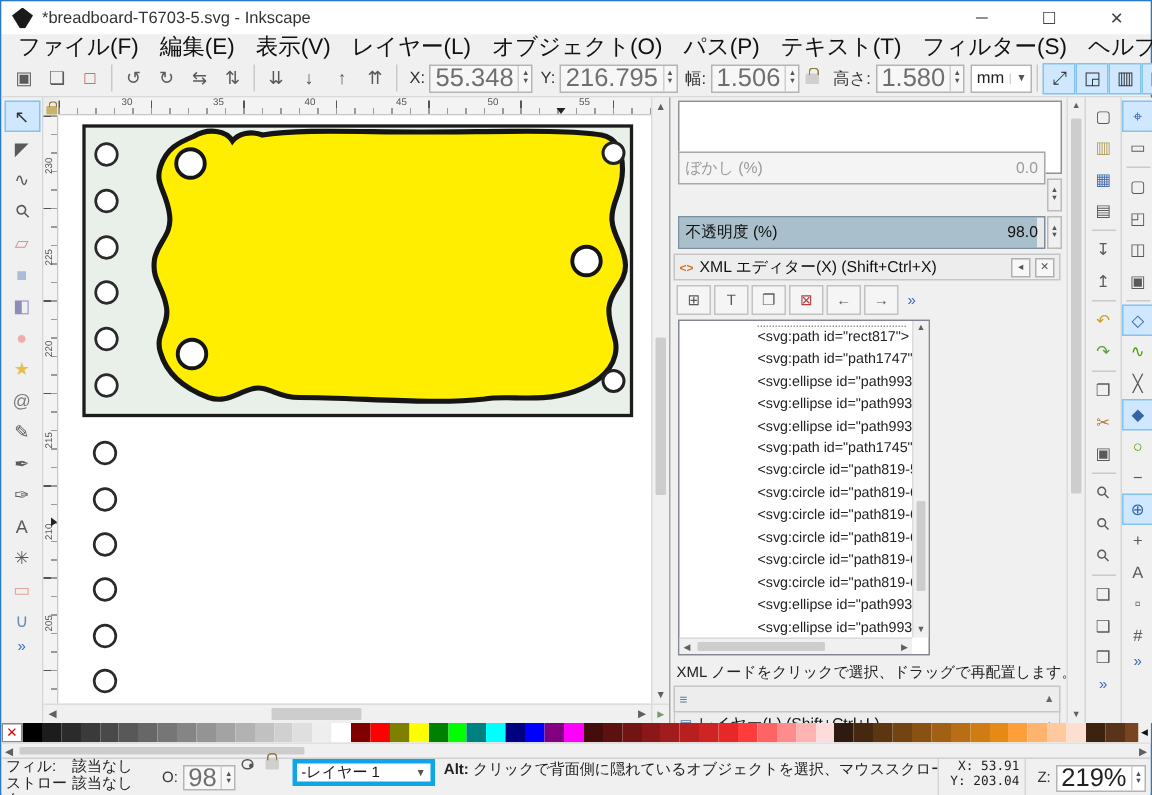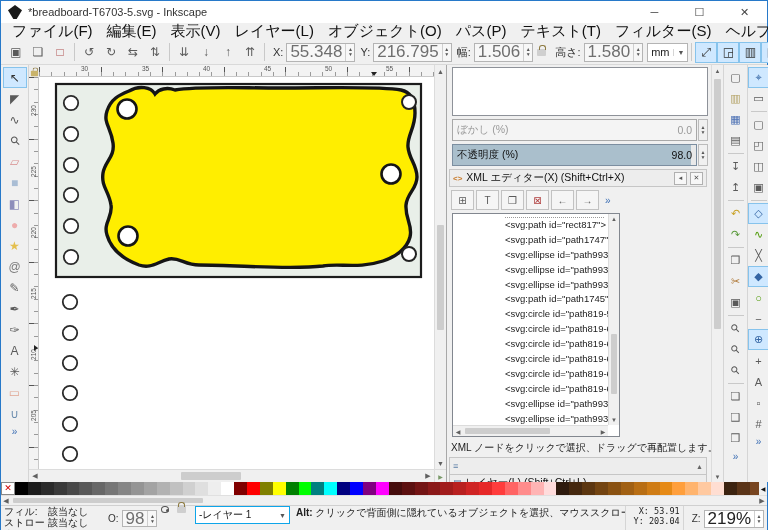--- a/index.html
+++ b/index.html
@@ -52,21 +52,21 @@
 
 .sb{background:#f0f0f0;position:absolute}
 .sbv{width:12px;border-left:1px solid #dcdcdc}
 .sbh{height:13px;border-top:1px solid #dcdcdc}
 .sbarrow{color:#606060;font-size:7px;display:flex;align-items:center;justify-content:center}
 .thumb{background:#cdcdcd;border-radius:1px;position:absolute}
 
 .dock{position:absolute;left:445px;top:64px;width:265px;height:417px;background:#f0f0f0;border-left:1px solid #a8a8a8}
 .fsbox{position:absolute;left:5px;top:2px;width:256px;height:49px;background:#fff;border:1px solid #8e9299}
 .slider{position:absolute;left:5px;width:245px;height:22px;border:1px solid #a8a8a8;display:flex;align-items:center;justify-content:space-between;padding:0 4px;font-size:10.5px}
-.slider.blur{top:54px;background:#f4f4f4;color:#9a9a9a}
+.slider.blur{top:36px;background:#f4f4f4;color:#9a9a9a}
 .slider.opac{top:79px;background:linear-gradient(to right,#aabfcc 0 98%,#e9e9e9 98%);color:#111;border-color:#7c8ea0}
 .sspin{position:absolute;left:251px;width:10px;height:22px;display:flex;flex-direction:column;justify-content:center;border:1px solid #bbb;background:#f0f0f0}
 .sspin span{font-size:5px;line-height:5px;color:#555;text-align:center}
 .panelhdr{position:absolute;left:2px;right:4px;height:18px;background:#ededed;border:1px solid #c6c6c6;display:flex;align-items:center;padding:0 3px;font-size:10.5px;color:#111}
 .xmlhdr{top:104px}
 .hdrbtn{width:13px;height:13px;border:1px solid #b0b0b0;background:#f7f7f7;display:flex;align-items:center;justify-content:center;font-size:7px;color:#555;margin-left:3px}
 .xicon{color:#c87a2a;font-size:8px;font-weight:bold;margin-right:4px}
 .xmltb{position:absolute;left:4px;top:124px;height:22px;display:flex;align-items:center}
 .xmltb .ib{width:23px;height:20px;border:1px solid #c2c2c2;background:#f5f5f5;margin-right:2px;font-size:10px}
 .treebox{position:absolute;left:5px;top:148px;width:168px;height:224px;background:#fff;border:1px solid #82878f;overflow:hidden}
@@ -99,21 +99,21 @@
 
 .statusbar{position:absolute;left:0;top:504px;right:0;height:26px;background:#f0f0f0;border-top:1px solid #d0d0d0;display:flex;font-size:10px}
 .fsblock{width:100px;padding-left:3px;line-height:11px;flex:0 0 auto}
 .fsblock .row{display:flex}
 .fsblock .lab{width:44px;color:#222}
 .fsblock .val{color:#222}
 .oblock{display:flex;align-items:center;flex:0 0 auto;margin-left:2px}
 .oblock .spinfield{height:17px}
 .eyeicon{position:relative;width:11px;height:7px;border:1px solid #555;border-radius:50%;margin:0 4px}
 .eyeicon::before{content:"";position:absolute;left:3.5px;top:1.5px;width:3px;height:3px;background:#555;border-radius:50%}
-.layersel{display:flex;align-items:center;height:18px;background:#fff;border:1px solid #0ea5e9;padding:0 3px;margin-left:5px;flex:0 0 auto;min-width:95px}
+.layersel{display:flex;align-items:center;height:18px;background:#fff;border:3px solid #0ea5e9;padding:0 3px;margin-left:5px;flex:0 0 auto;min-width:95px}
 .layersel .cv{flex:1;white-space:nowrap;font-size:10px}
 .layersel .car{font-size:7px;color:#555;margin-left:6px}
 .msg{flex:1 1 auto;margin-left:6px;white-space:nowrap;overflow:hidden;color:#222}
 .msg b{font-weight:bold}
 .xyblock{flex:0 0 auto;width:58px;text-align:right;font-family:"DejaVu Sans Mono","Liberation Mono",monospace;font-size:8.5px;line-height:10px;color:#222;border-left:1px solid #d5d5d5;padding-right:3px}
 .zblock{flex:0 0 auto;display:flex;align-items:center;padding:0 3px;border-left:1px solid #d5d5d5}
 .zblock .spinfield{background:#fff;height:18px}
 .zblock .spinfield .val{color:#222;min-width:30px;text-align:right}
 </style>
 </head>

